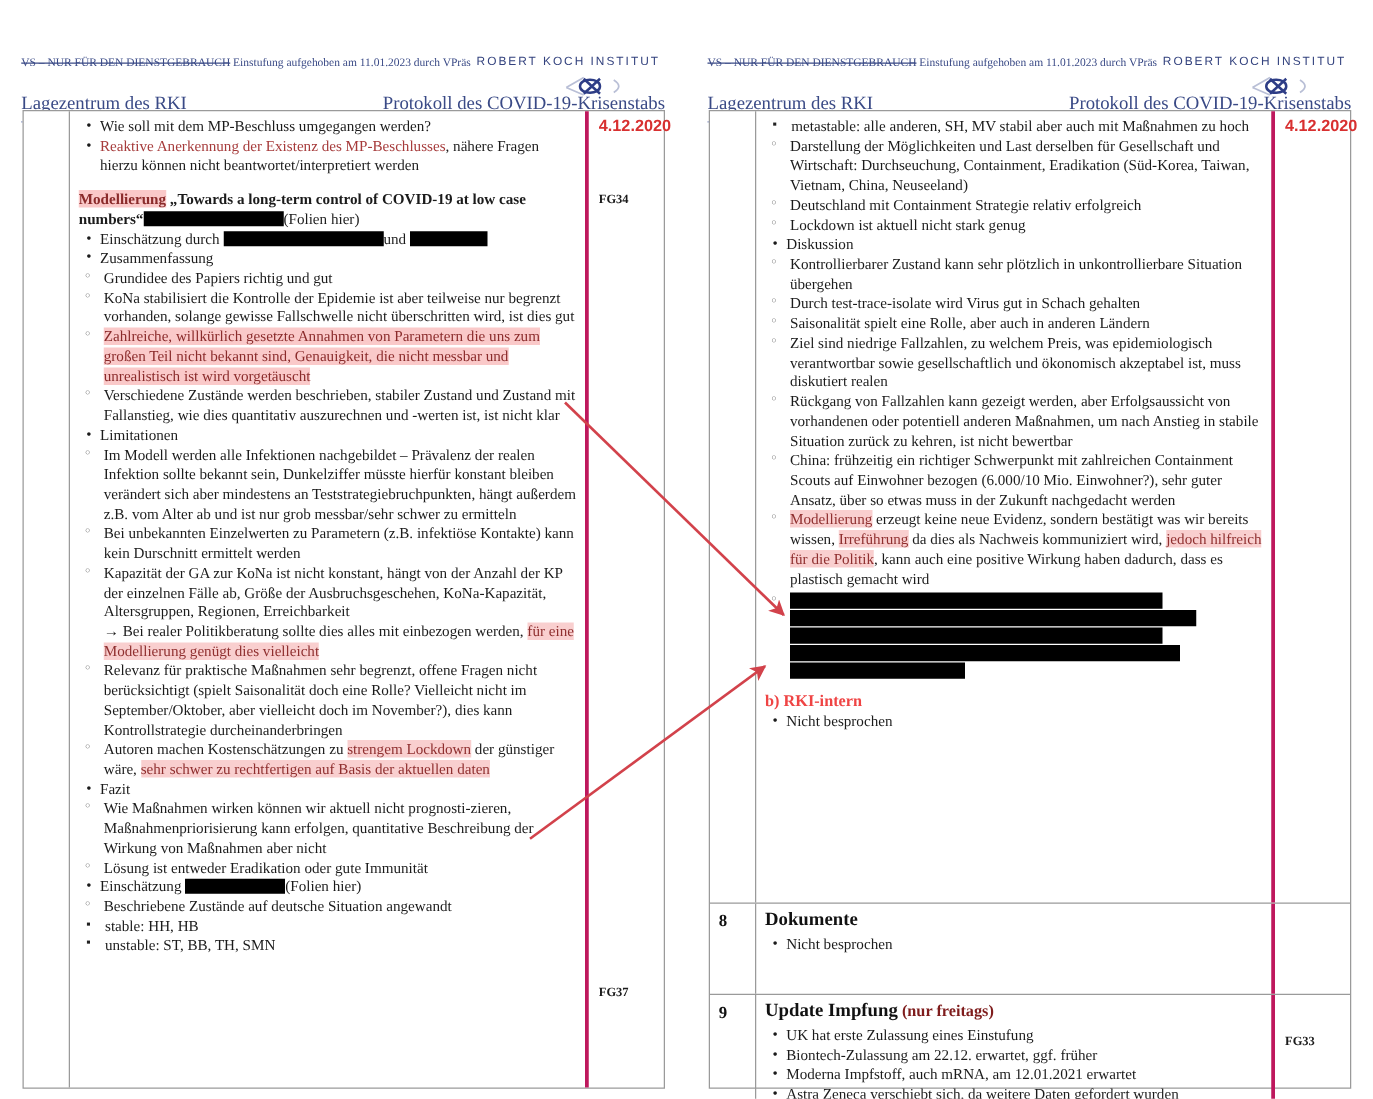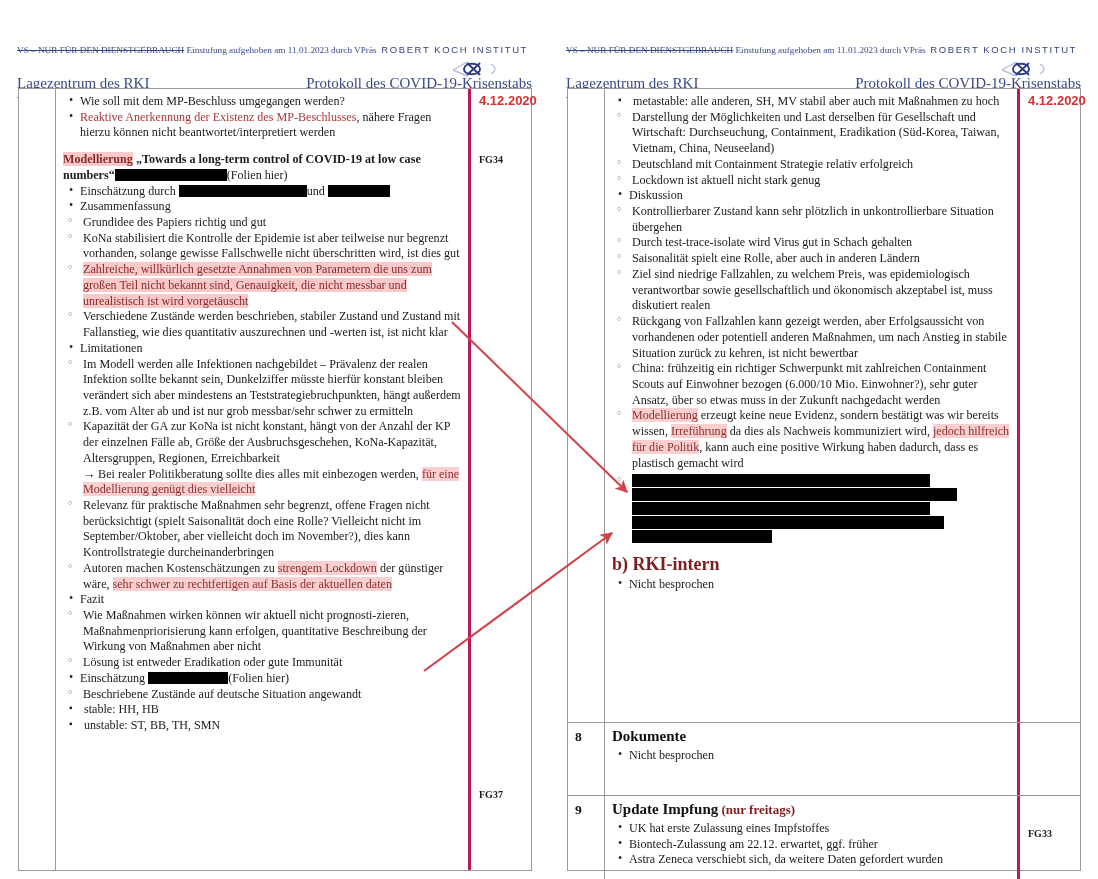--- a/index.html
+++ b/index.html
@@ -87,21 +87,21 @@
   .plain{padding-left:0;}
 
   .hl{background:#fac9c9;color:#8a2b2b;}
   .hl2{background:#f9cfcf;color:#8f2f2f;}
   .red{color:#a63b3b;}
   .redbold{color:#7f1d1d;font-weight:bold;text-align:right;}
   b{font-weight:bold;}
 
   .sechead{font-weight:bold;font-size:15px;color:#111;}
   .sechead .sub{font-size:13px;}
-  .subhead{font-weight:bold;font-size:18px;color:#7f1d1d;}
+  .subhead{font-weight:bold;font-size:13px;color:#ef4444;}
 
   .blk{display:inline-block;background:#000;height:12px;vertical-align:-2px;}
 
   .redact{margin:3px 0 0 0;}
   .redact div{background:#000;height:13px;margin-bottom:1px;}
 
   .arrow-layer{position:absolute;left:0;top:0;width:1098px;height:879px;pointer-events:none;}
 </style>
 </head>
 <body>
@@ -136,20 +136,21 @@
           <li class="nb plain" style="height: 11px;"></li>
           <li class="nb plain"><b><span class="hl">Modellierung</span> „Towards a long-term control of COVID-19 at low case numbers“</b><span class="blk" style="width:112px"></span>(Folien hier)</li>
           <li class="l1">Einschätzung durch <span class="blk" style="width:128px"></span>und <span class="blk" style="width:62px"></span></li>
           <li class="l1">Zusammenfassung</li>
           <li class="l2">Grundidee des Papiers richtig und gut</li>
           <li class="l2">KoNa stabilisiert die Kontrolle der Epidemie ist aber teilweise nur begrenzt vorhanden, solange gewisse Fallschwelle nicht überschritten wird, ist dies gut</li>
           <li class="l2"><span class="hl">Zahlreiche, willkürlich gesetzte Annahmen von Parametern die uns zum großen Teil nicht bekannt sind, Genauigkeit, die nicht messbar und unrealistisch ist wird vorgetäuscht</span></li>
           <li class="l2">Verschiedene Zustände werden beschrieben, stabiler Zustand und Zustand mit Fallanstieg, wie dies quantitativ auszurechnen und -werten ist, ist nicht klar</li>
           <li class="l1">Limitationen</li>
           <li class="l2">Im Modell werden alle Infektionen nachgebildet – Prävalenz der realen Infektion sollte bekannt sein, Dunkelziffer müsste hierfür konstant bleiben verändert sich aber mindestens an Teststrategiebruchpunkten, hängt außerdem z.B. vom Alter ab und ist nur grob messbar/sehr schwer zu ermitteln</li>
+          <li class="l2">Bei unbekannten Einzelwerten zu Parametern (z.B. infektiöse Kontakte) kann kein Durschnitt ermittelt werden</li>
           <li class="l2">Kapazität der GA zur KoNa ist nicht konstant, hängt von der Anzahl der KP der einzelnen Fälle ab, Größe der Ausbruchsgeschehen, KoNa-Kapazität, Altersgruppen, Regionen, Erreichbarkeit<br>→ Bei realer Politikberatung sollte dies alles mit einbezogen werden, <span class="hl2">für eine Modellierung genügt dies vielleicht</span></li>
           <li class="l2">Relevanz für praktische Maßnahmen sehr begrenzt, offene Fragen nicht berücksichtigt (spielt Saisonalität doch eine Rolle? Vielleicht nicht im September/Oktober, aber vielleicht doch im November?), dies kann Kontrollstrategie durcheinanderbringen</li>
           <li class="l2">Autoren machen Kostenschätzungen zu <span class="hl2">strengem Lockdown</span> der günstiger wäre, <span class="hl2">sehr schwer zu rechtfertigen auf Basis der aktuellen daten</span></li>
           <li class="l1">Fazit</li>
           <li class="l2">Wie Maßnahmen wirken können wir aktuell nicht prognosti-zieren, Maßnahmenpriorisierung kann erfolgen, quantitative Beschreibung der Wirkung von Maßnahmen aber nicht</li>
           <li class="l2">Lösung ist entweder Eradikation oder gute Immunität</li>
           <li class="l1">Einschätzung <span class="blk" style="width:80px"></span>(Folien hier)</li>
           <li class="l2">Beschriebene Zustände auf deutsche Situation angewandt</li>
           <li class="l3">stable: HH, HB</li>
           <li class="l3">unstable: ST, BB, TH, SMN</li>
@@ -236,22 +237,23 @@
           <div class="col-fg"></div>
         </div>
         <div style="display: flex; border-top: 1px solid rgb(154, 154, 154); height: 96px;">
           <div class="col-num">
             <div class="num">9</div>
           </div>
           <div class="col-body">
             <div class="cell-pad">
               <div class="sechead">Update Impfung<span class="sub redbold"> (nur freitags)</span></div>
               <ul style="margin-top: 3px;">
-                <li class="l1">UK hat erste Zulassung eines Impfstoffes</li>
+                <li class="l1">UK hat erste Zulassung eines Einstufung</li>
                 <li class="l1">Biontech-Zulassung am 22.12. erwartet, ggf. früher</li>
+                <li class="l1">Moderna Impfstoff, auch mRNA, am 12.01.2021 erwartet</li>
                 <li class="l1">Astra Zeneca verschiebt sich, da weitere Daten gefordert wurden</li>
               </ul>
             </div>
           </div>
           <div class="col-fg">
             <div class="fg" style="padding: 32px 0px 0px 8px;">FG33</div>
           </div>
         </div>
       </div>
   </div>

